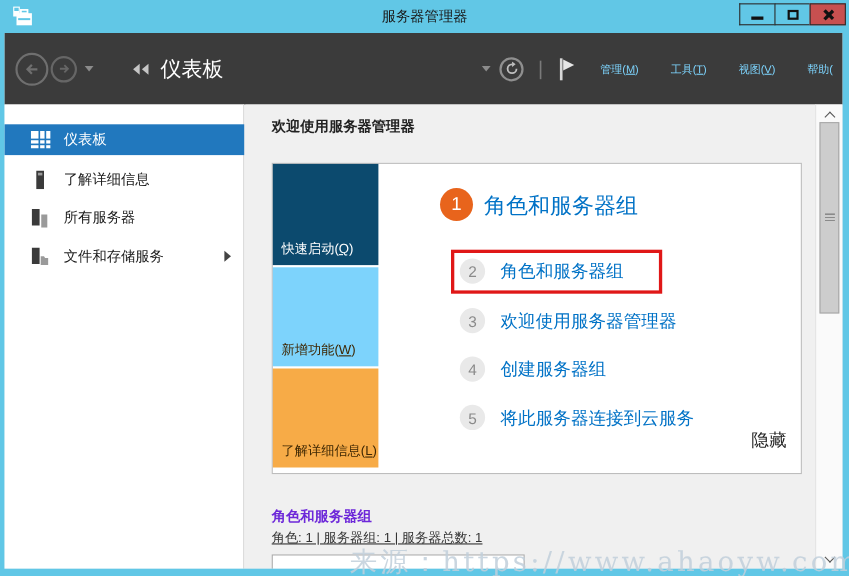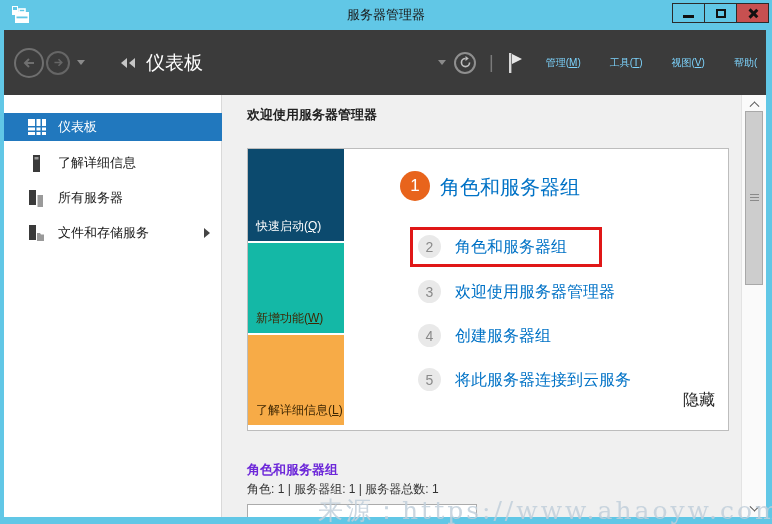--- a/index.html
+++ b/index.html
@@ -65,41 +65,41 @@
   .main { position:absolute; left:223px; top:95px; width:543px; height:422px;
           background:#F0F0F0; overflow:hidden; }
   .welcome-h { position:absolute; left:24px; top:11px; font-size:13px; font-weight:bold; color:#222; }
 
   .panel { position:absolute; left:24px; top:53px; width:482px; height:283px;
            background:#FFFFFF; border:1px solid #BDBDBD; }
   .qs-col { position:absolute; left:0; top:0; width:96px; height:276px;
             display:flex; flex-direction:column; }
   .qs { position:relative; width:96px; }
   .qs1 { height:92px; background:#0c4a6e; }
-  .qs2 { height:90px; background:#14b8a6; margin-top:2px; }
+  .qs2 { height:90px; background:#7dd3fc; margin-top:2px; }
   .qs3 { height:90px; background:#F7AB47; margin-top:2px; }
   .qs-lbl { position:absolute; left:8px; bottom:6px; font-size:12px; white-space:nowrap; }
   .qs1 .qs-lbl { color:#FFFFFF; }
   .qs2 .qs-lbl,.qs3 .qs-lbl { color:#3E2703; }
   .qs-lbl .u { text-decoration:underline; }
 
   .circle { position:absolute; border-radius:50%; display:flex; align-items:center;
             justify-content:center; }
   .c-big  { left:152px; top:22px; width:30px; height:30px; background:#E8641C;
             color:#fff; font-size:17px; }
   .c-gray { width:23px; height:23px; background:#E9E9E9; color:#8A8A8A; font-size:14px; }
   .step-lbl { position:absolute; color:#0072C6; cursor:pointer; white-space:nowrap; }
   .s1-lbl { left:192px; top:25px; font-size:20px; }
   .s-lbl  { font-size:16px; }
   .red-box { position:absolute; left:162px; top:78px; width:192px; height:40px;
              border:3px solid #E01717; }
   .hide-link { position:absolute; left:435px; top:241px; font-size:16px; color:#222; cursor:pointer; }
 
   .roles-h { position:absolute; left:24px; top:366px; font-size:13px; font-weight:bold; color:#6d28d9; }
-  .roles-stats { position:absolute; left:24px; top:386px; font-size:12px; color:#333; }
+  .roles-stats { position:absolute; left:24px; top:386px; font-size:12px; color:#333;text-decoration:underline; }
   .partial-panel { position:absolute; left:24px; top:409px; width:230px; height:20px;
                    background:#fff; border:1px solid #ABABAB; }
 
   
   .scrollbar { position:absolute; right:0; top:0; width:25px; height:422px;
                background:#FAFAFA; border-left:1px solid #E3E3E3; }
   .sb-btn { position:absolute; left:0; width:25px; height:16px; display:flex;
             align-items:center; justify-content:center; }
   .sb-up { top:0; } .sb-down { bottom:0; }
   .chev { width:7px; height:7px; border-left:1.5px solid #555; border-top:1.5px solid #555; }

